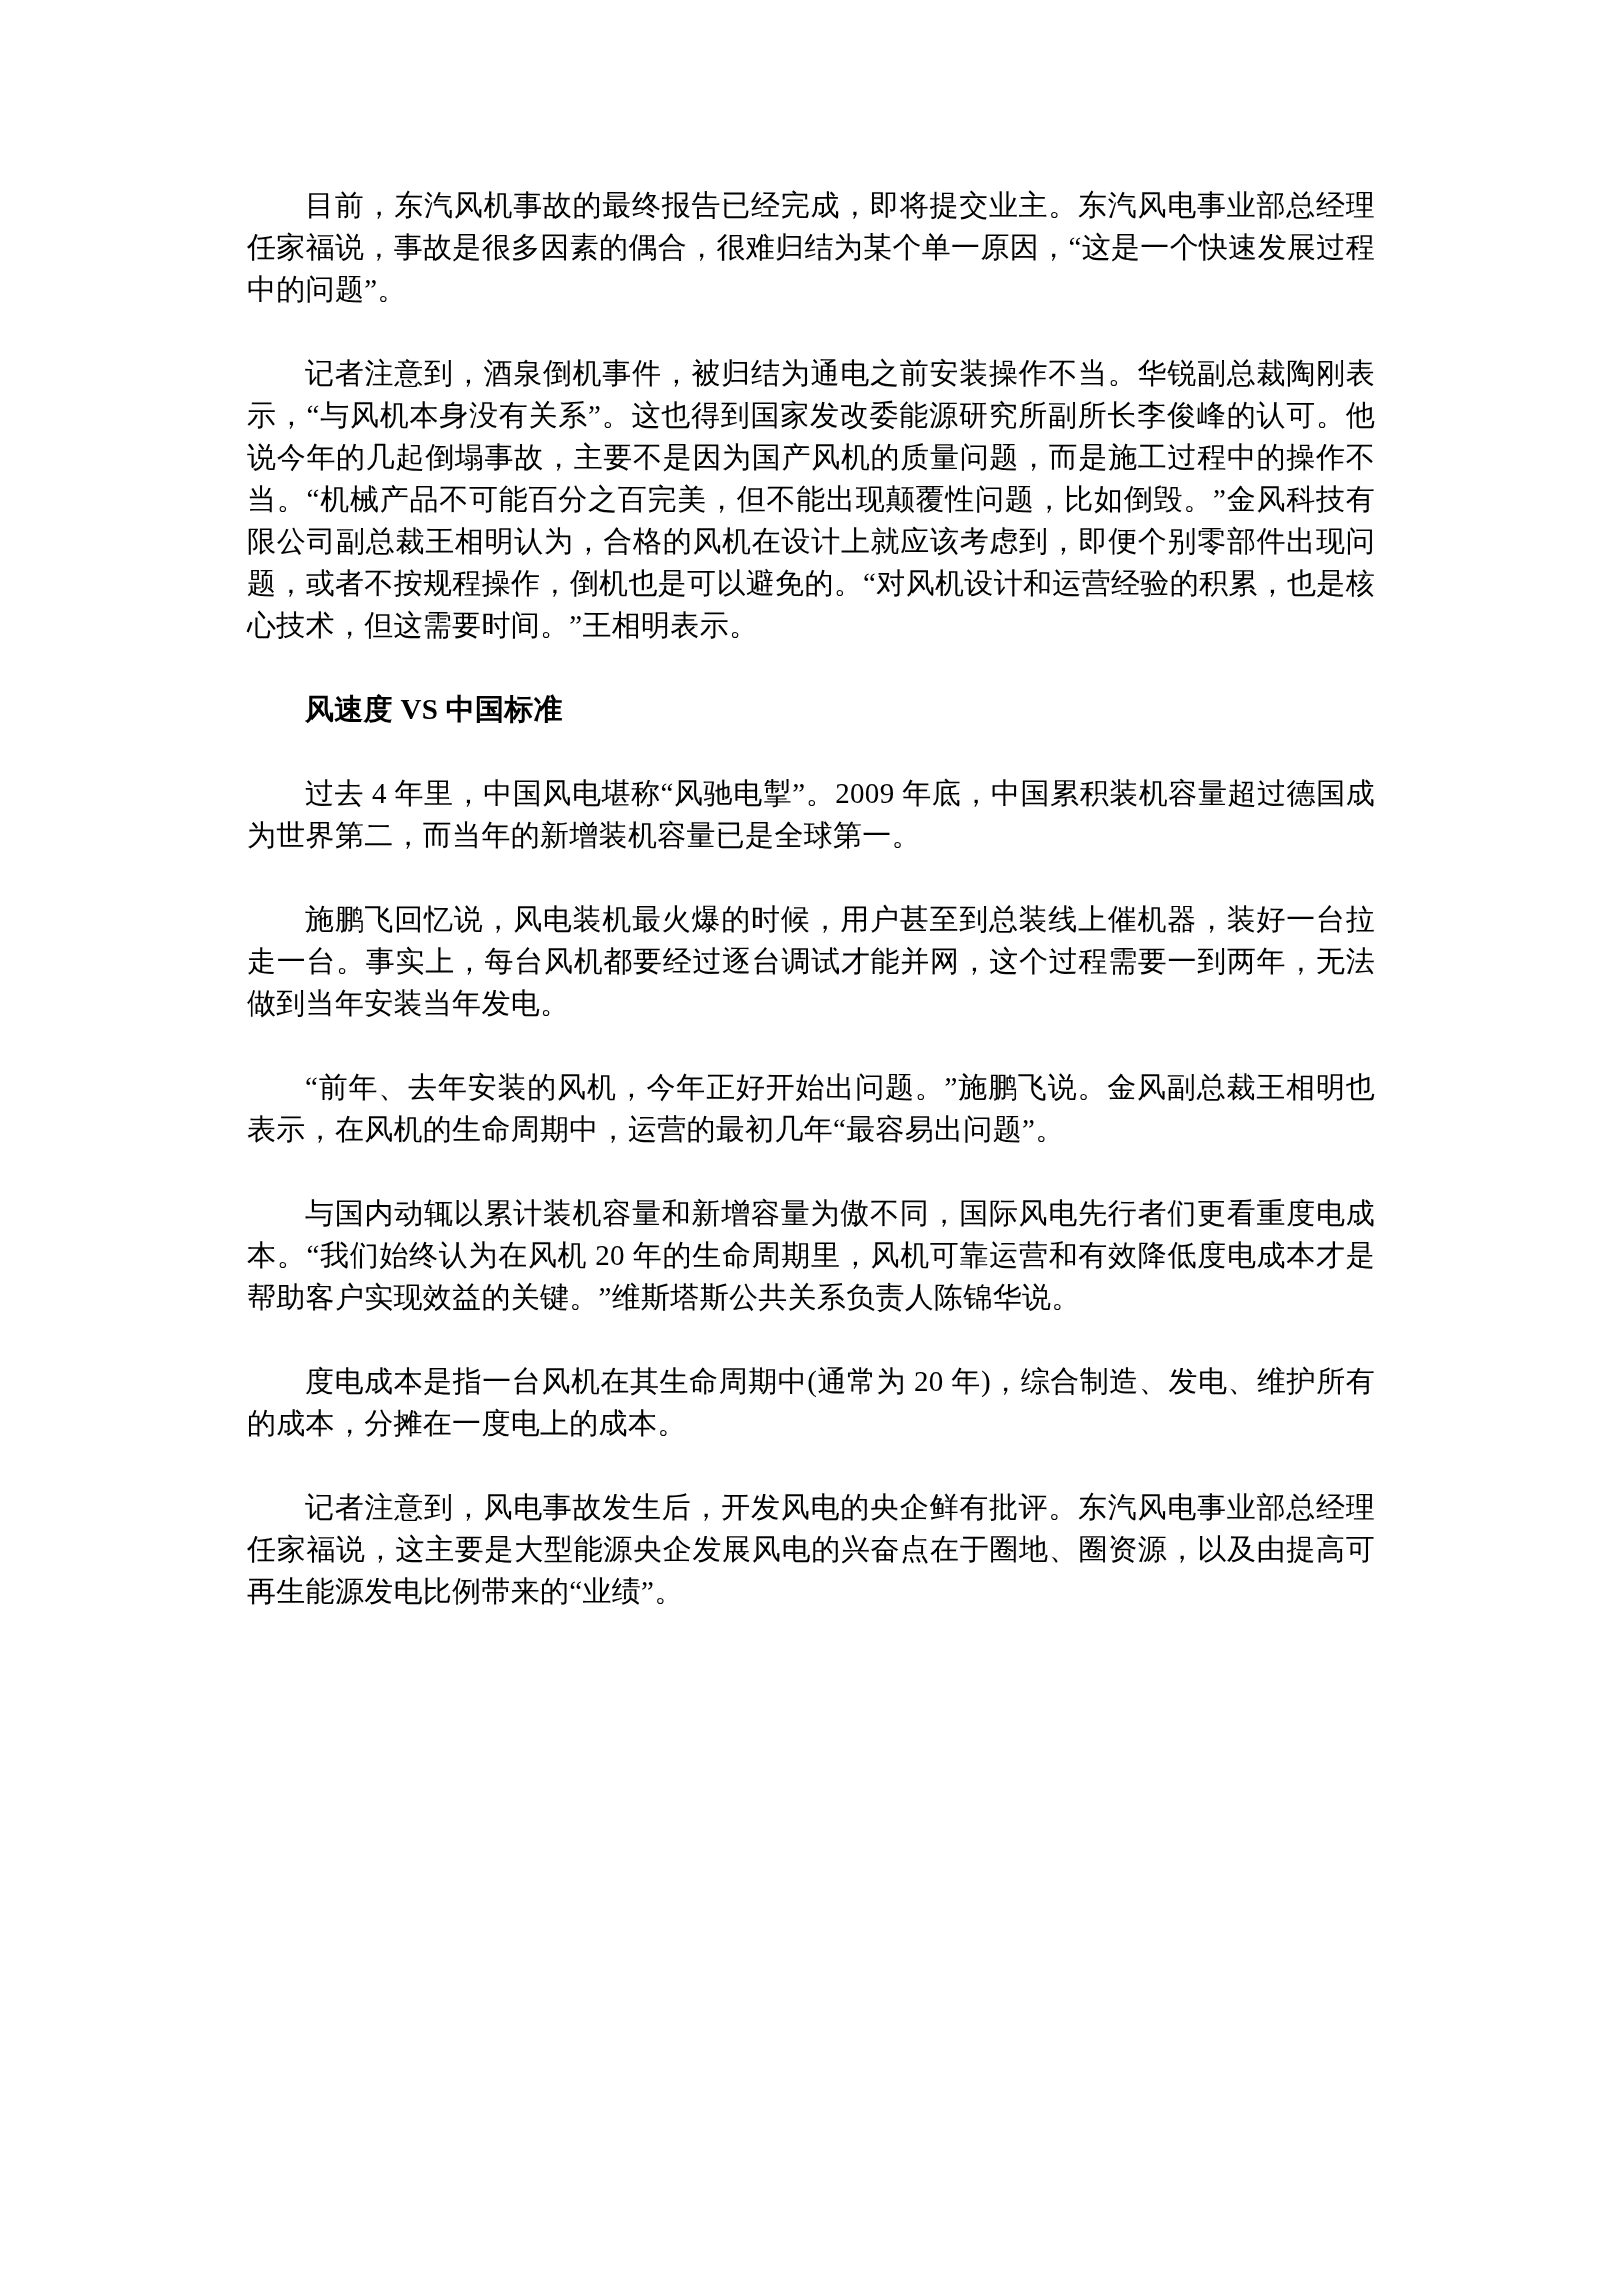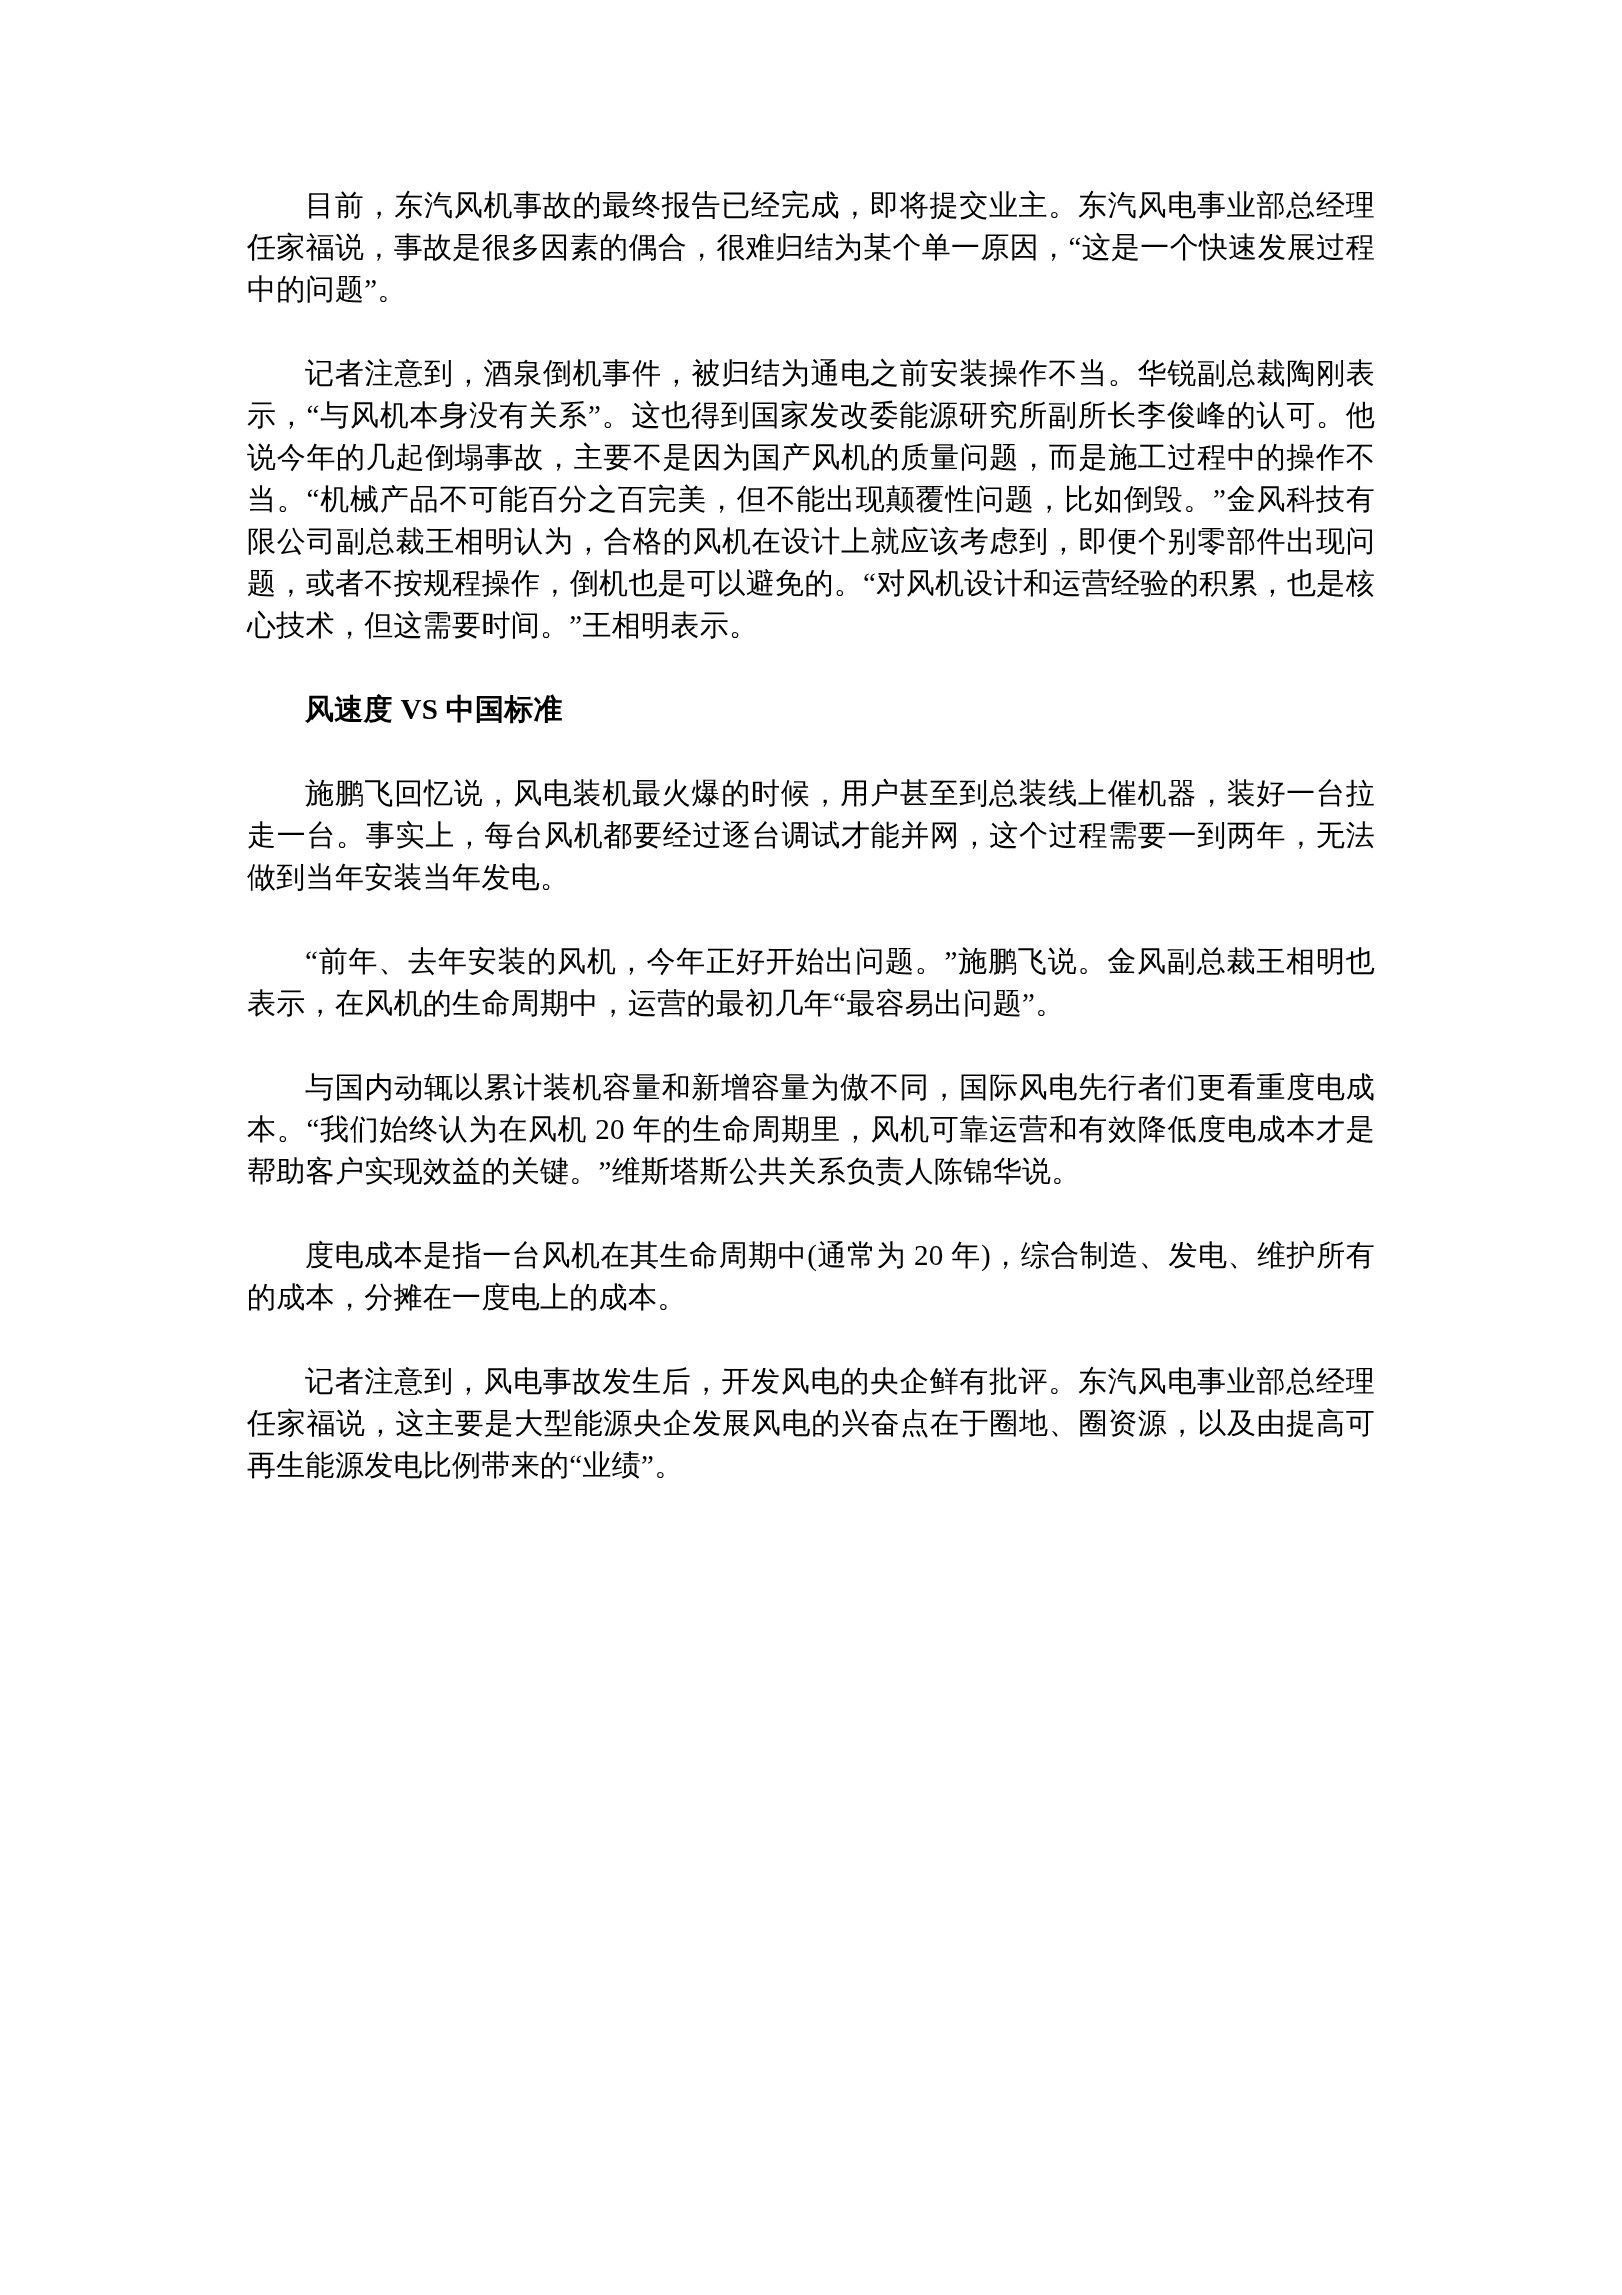--- a/index.html
+++ b/index.html
@@ -46,20 +46,21 @@
   }
 </style>
 </head>
 <body>
 
 <div class="page">
   <div class="content">
     <p>目前，东汽风机事故的最终报告已经完成，即将提交业主。东汽风电事业部总经理任家福说，事故是很多因素的偶合，很难归结为某个单一原因，“这是一个快速发展过程中的问题”。</p>
     <p>记者注意到，酒泉倒机事件，被归结为通电之前安装操作不当。华锐副总裁陶刚表示，“与风机本身没有关系”。这也得到国家发改委能源研究所副所长李俊峰的认可。他说今年的几起倒塌事故，主要不是因为国产风机的质量问题，而是施工过程中的操作不当。“机械产品不可能百分之百完美，但不能出现颠覆性问题，比如倒毁。”金风科技有限公司副总裁王相明认为，合格的风机在设计上就应该考虑到，即便个别零部件出现问题，或者不按规程操作，倒机也是可以避免的。“对风机设计和运营经验的积累，也是核心技术，但这需要时间。”王相明表示。</p>
     <p class="heading">风速度 VS 中国标准</p>
+    <p>过去 4 年里，中国风电堪称“风驰电掣”。2009 年底，中国累积装机容量超过德国成为世界第二，而当年的新增装机容量已是全球第一。</p>
     <p>施鹏飞回忆说，风电装机最火爆的时候，用户甚至到总装线上催机器，装好一台拉走一台。事实上，每台风机都要经过逐台调试才能并网，这个过程需要一到两年，无法做到当年安装当年发电。</p>
     <p>“前年、去年安装的风机，今年正好开始出问题。”施鹏飞说。金风副总裁王相明也表示，在风机的生命周期中，运营的最初几年“最容易出问题”。</p>
     <p>与国内动辄以累计装机容量和新增容量为傲不同，国际风电先行者们更看重度电成本。“我们始终认为在风机 20 年的生命周期里，风机可靠运营和有效降低度电成本才是帮助客户实现效益的关键。”维斯塔斯公共关系负责人陈锦华说。</p>
     <p>度电成本是指一台风机在其生命周期中(通常为 20 年)，综合制造、发电、维护所有的成本，分摊在一度电上的成本。</p>
     <p>记者注意到，风电事故发生后，开发风电的央企鲜有批评。东汽风电事业部总经理任家福说，这主要是大型能源央企发展风电的兴奋点在于圈地、圈资源，以及由提高可再生能源发电比例带来的“业绩”。</p>
   </div>
   <div class="footer">- 16 -</div>
 </div>
 
 

